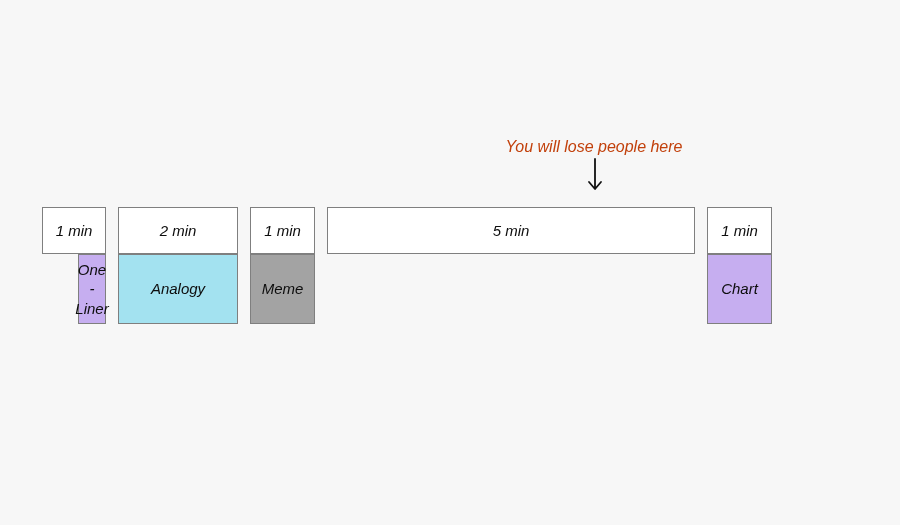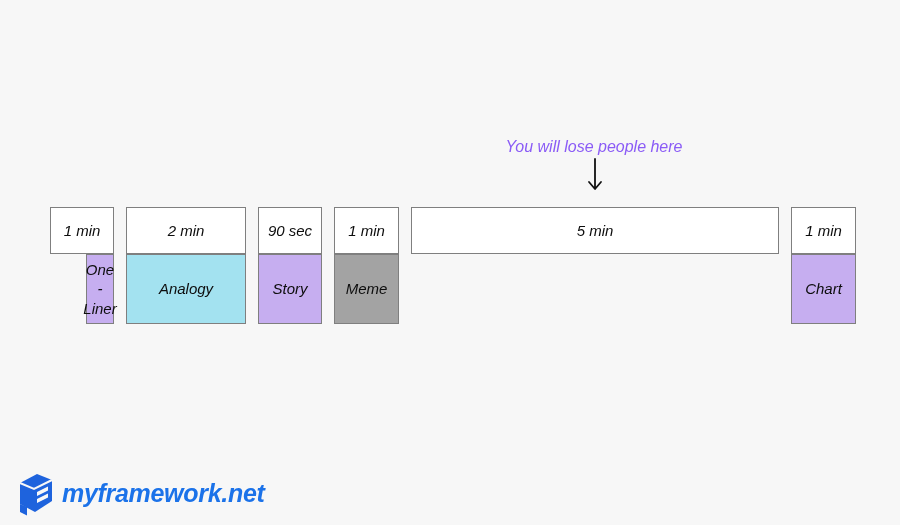--- a/index.html
+++ b/index.html
@@ -3,27 +3,27 @@
 <meta charset="utf-8">
 <style>
   html,body{margin:0;padding:0;}
   .stage{
     position:relative;width:900px;height:525px;
     background:#f7f7f7;overflow:hidden;
     font-family:"Liberation Sans",sans-serif;color:#0d0d0d;
   }
   .annotation{
     position:absolute;left:428px;top:138px;width:332px;
-    text-align:center;font-style:italic;font-size:16px;color:#8b5cf6;
+    text-align:center;font-style:italic;font-size:16px;color:#c2410c;
   }
   .annotation-arrow{
     position:absolute;left:585px;top:158px;width:20px;height:36px;
   }
   .timeline{
-    position:absolute;left:50px;top:207px;
+    position:absolute;left:42px;top:207px;
     display:flex;gap:12px;align-items:flex-start;
   }
   .block{display:flex;flex-direction:column;}
   .cell{
     box-sizing:border-box;border:1.5px solid #7f7f7f;
     display:flex;align-items:center;justify-content:center;
     font-style:italic;font-size:15px;text-align:center;line-height:1.3;
     padding:0 3px;
   }
   .cell.head{height:47px;background:#ffffff;}
@@ -52,45 +52,31 @@
     <div class="block" style="width:64px">
       <div class="cell head">1 min</div>
       <div class="cell body" style="background-color: rgb(198, 174, 240); margin-left: 36px;">One - Liner</div>
     </div>
 
     <div class="block" style="width:120px">
       <div class="cell head">2 min</div>
       <div class="cell body" style="background-color: rgb(163, 226, 240); text-align: center;">Analogy</div>
     </div>
 
-    <div class="block" style="width:64px">
-      <div class="cell head">90 sec</div>
-      <div class="cell body" style="background-color: rgb(198, 174, 240);">Story</div>
-    </div>
 
     <div class="block" style="width:65px">
       <div class="cell head">1 min</div>
       <div class="cell body" style="background-color: #a3a3a3;">Meme</div>
     </div>
 
     <div class="block" style="width:368px">
       <div class="cell head">5 min</div>
     </div>
 
     <div class="block" style="width:65px">
       <div class="cell head">1 min</div>
       <div class="cell body" style="background-color: rgb(198, 174, 240);">Chart</div>
     </div>
 
   </div>
 
-  <div class="brand">
-    <svg width="36" height="45" viewBox="0 0 36 45">
-      <path d="M2 12 L19 3 L34 9 L34 30 L17 41 L2 33 Z" fill="#1e63dd"></path>
-      <path d="M2 12 L16 18 L34 9" fill="none" stroke="#f7f7f7" stroke-width="2"></path>
-      <path d="M19 21 L30 15.5 L30 19.5 L19 25 Z" fill="#f7f7f7"></path>
-      <path d="M19 28 L30 22.5 L30 26.5 L19 32 Z" fill="#f7f7f7"></path>
-      <path d="M2 33 L9 36 L9 44.5 L2 41 Z" fill="#1e63dd"></path>
-    </svg>
-    <span class="brand-text" style="color: rgb(27, 114, 233);">myframework.net</span>
-  </div>
 
 </div>
 
 </body></html>

